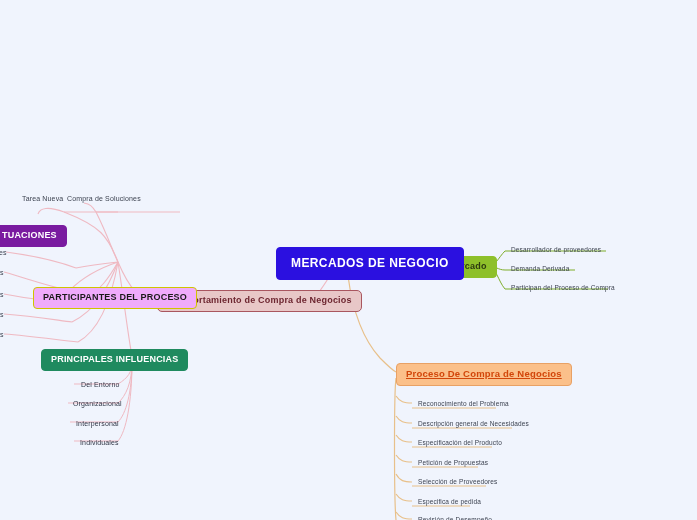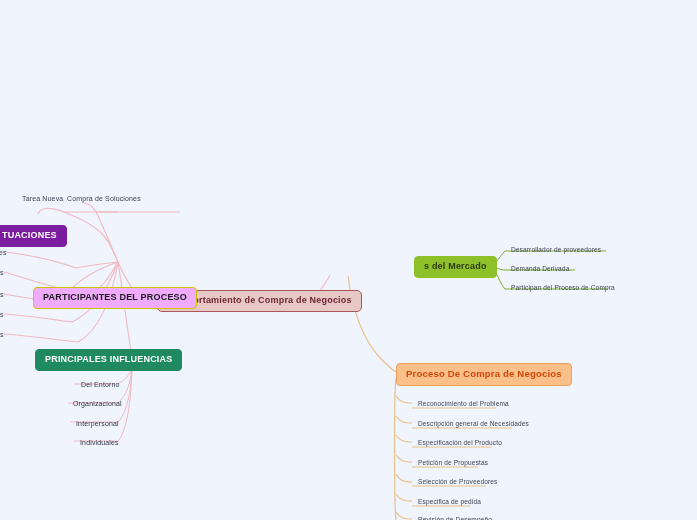--- a/index.html
+++ b/index.html
@@ -81,20 +81,21 @@
   .topic-teal {
     background: #1f8a5f;
     color: #ffffff;
     border: 1px solid #1f8a5f;
   }
   .topic-orange {
     background: #fbc08a;
     color: #d2460a;
     border: 1px solid #e8a165;
     font-size: 9.5px;
+    text-decoration: underline;
   }
   
   .leaf {
     font-size: 6.5px;
     color: #3c4250;
     padding: 2px 3px 3px 3px;
     letter-spacing: .15px;
     z-index: 25;
   }
   .leaf-mid {
@@ -169,20 +170,21 @@
       <path d="M396,512 C400,518 404,519 412,519"></path>
       <path d="M412,408 L496,408"></path>
       <path d="M412,428 L512,428"></path>
       <path d="M412,447 L492,447"></path>
       <path d="M412,467 L478,467"></path>
       <path d="M412,486 L486,486"></path>
       <path d="M412,506 L470,506"></path>
     </g>
   </svg>
 
+  <div class="node root" style="left:276px; top:247px;">MERCADOS DE NEGOCIO</div>
 
   <div class="node topic topic-green-market" style="left:414px; top:256px;">s del Mercado</div>
 
   <div class="node leaf" style="left:508px; top:245px;">Desarrollador de proveedores</div>
   <div class="node leaf" style="left:508px; top:264px;">Demanda Derivada</div>
   <div class="node leaf" style="left:508px; top:283px;">Participan del Proceso de Compra</div>
 
   <div class="node topic topic-pink" style="left:157px; top:290px;">Comportamiento de Compra de Negocios</div>
 
   <div class="node topic topic-purple" style="left:-8px; top:225px;">TUACIONES</div>
@@ -191,21 +193,21 @@
   <div class="node leaf leaf-left" style="left:64px; top:193px;">Compra de Soluciones</div>
 
   <div class="node topic topic-yellow" style="left:33px; top:287px;">PARTICIPANTES DEL PROCESO</div>
 
   <div class="node leaf leaf-left" style="left:-4px; top:247px;">es</div>
   <div class="node leaf leaf-left" style="left:-3px; top:267px;">s</div>
   <div class="node leaf leaf-left" style="left:-3px; top:289px;">s</div>
   <div class="node leaf leaf-left" style="left:-3px; top:309px;">s</div>
   <div class="node leaf leaf-left" style="left:-3px; top:329px;">s</div>
 
-  <div class="node topic topic-teal" style="left:35px; top:349px;">PRINCIPALES INFLUENCIAS</div>
+  <div class="node topic topic-teal" style="left:41px; top:349px;">PRINCIPALES INFLUENCIAS</div>
 
   <div class="node leaf leaf-mid" style="left:78px; top:379px;">Del Entorno</div>
   <div class="node leaf leaf-mid" style="left:70px; top:398px;">Organizacional</div>
   <div class="node leaf leaf-mid" style="left:73px; top:418px;">Interpersonal</div>
   <div class="node leaf leaf-mid" style="left:77px; top:437px;">Individuales</div>
 
   <div class="node topic topic-orange" style="left:396px; top:363px;">Proceso De Compra de Negocios</div>
 
   <div class="node leaf" style="left:415px; top:399px;">Reconocimiento del Problema</div>
   <div class="node leaf" style="left:415px; top:419px;">Descripción general de Necesidades</div>

